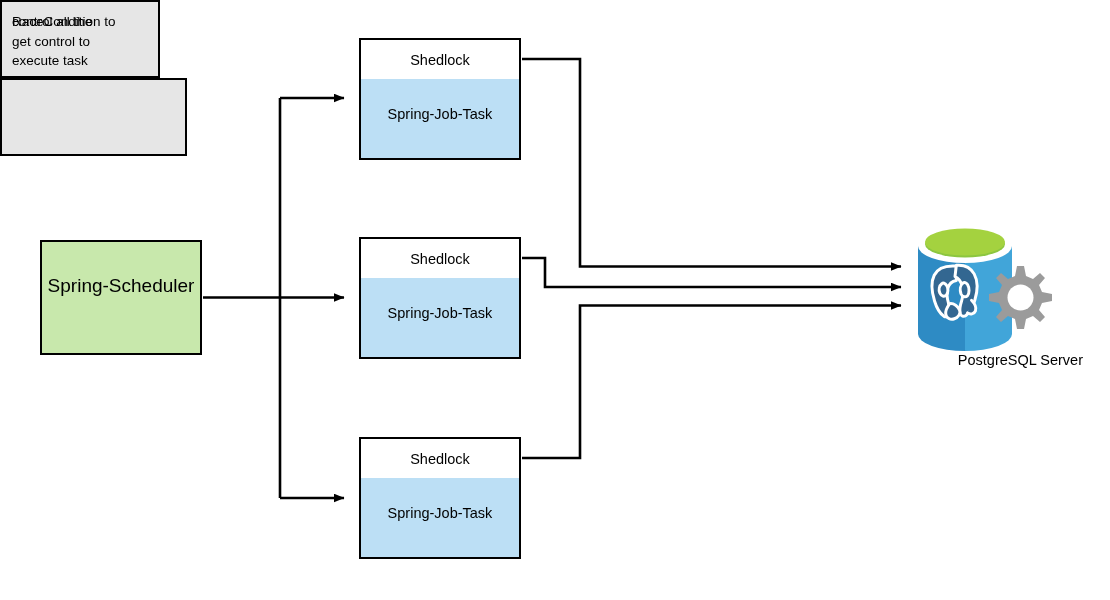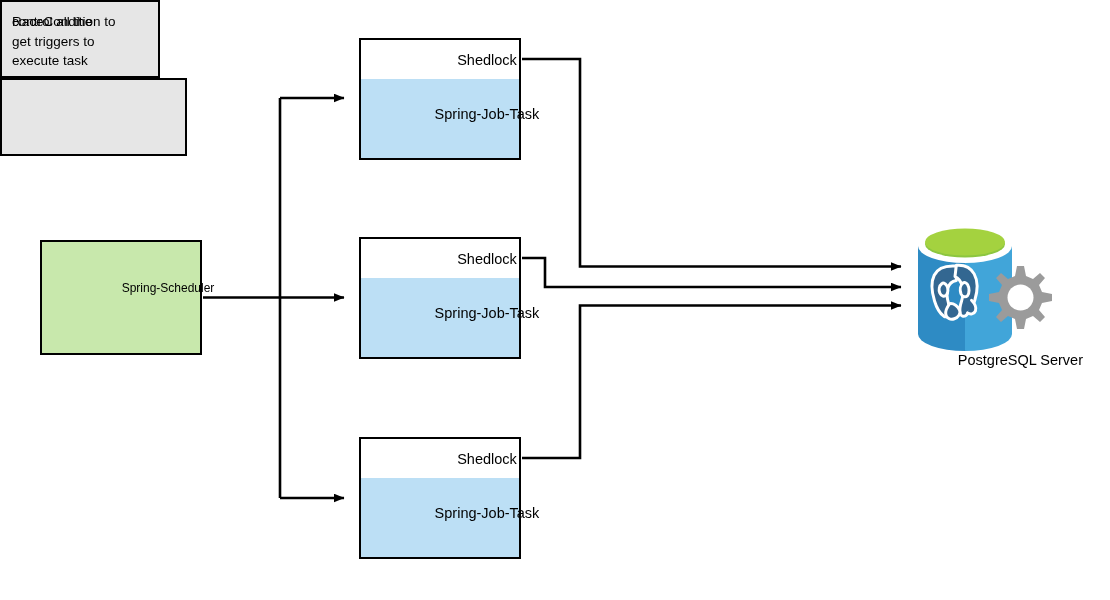--- a/index.html
+++ b/index.html
@@ -17,21 +17,20 @@
   #canvas {
     position: absolute;
     left: 0; top: 0;
     width: 1110px;
     height: 600px;
   }
   .node {
     position: absolute;
     box-sizing: border-box;
     border: 2px solid #000000;
-    padding-left: 47px;
   }
   .node-label {
     position: absolute;
     box-sizing: border-box;
     width: 100%;
     text-align: center;
     font-size: 14.5px;
     color: #000000;
     line-height: 1.0;
   }
@@ -72,22 +71,22 @@
     line-height: 1.45;
     color: #000000;
     text-align: left;
   }
   
   .scheduler {
     background: #c8e8ac;
     border: 2px solid #000000;
   }
   .scheduler .node-label {
-    top: 40px;
-    font-size: 12px;
+    top: 34px;
+    font-size: 19px;
   }
   
   #db-group {
     position: absolute;
     left: 900px;
     top: 222px;
     width: 160px;
     height: 150px;
   }
   #db-caption {
@@ -142,21 +141,21 @@
   </div>
 </div>
 
 <div class="node scheduler" style="left:40px; top:240px; width:162px; height:115px;">
   <div class="node-label">Spring-Scheduler</div>
 </div>
 
 <div class="note" style="left:619px; top:145px; width:187px; height:78px;">
   <div class="note-text">
     <div>RaceCondition to</div>
-    <div>get triggers to</div>
+    <div>get control to</div>
     <div>execute task</div>
   </div>
 </div>
 
 <div class="node shedlock" style="left:359px; top:38px;">
   <div class="node-label">Shedlock</div>
 </div>
 <div class="node jobtask" style="left:359px; top:79px;">
   <div class="node-label">Spring-Job-Task</div>
 </div>

